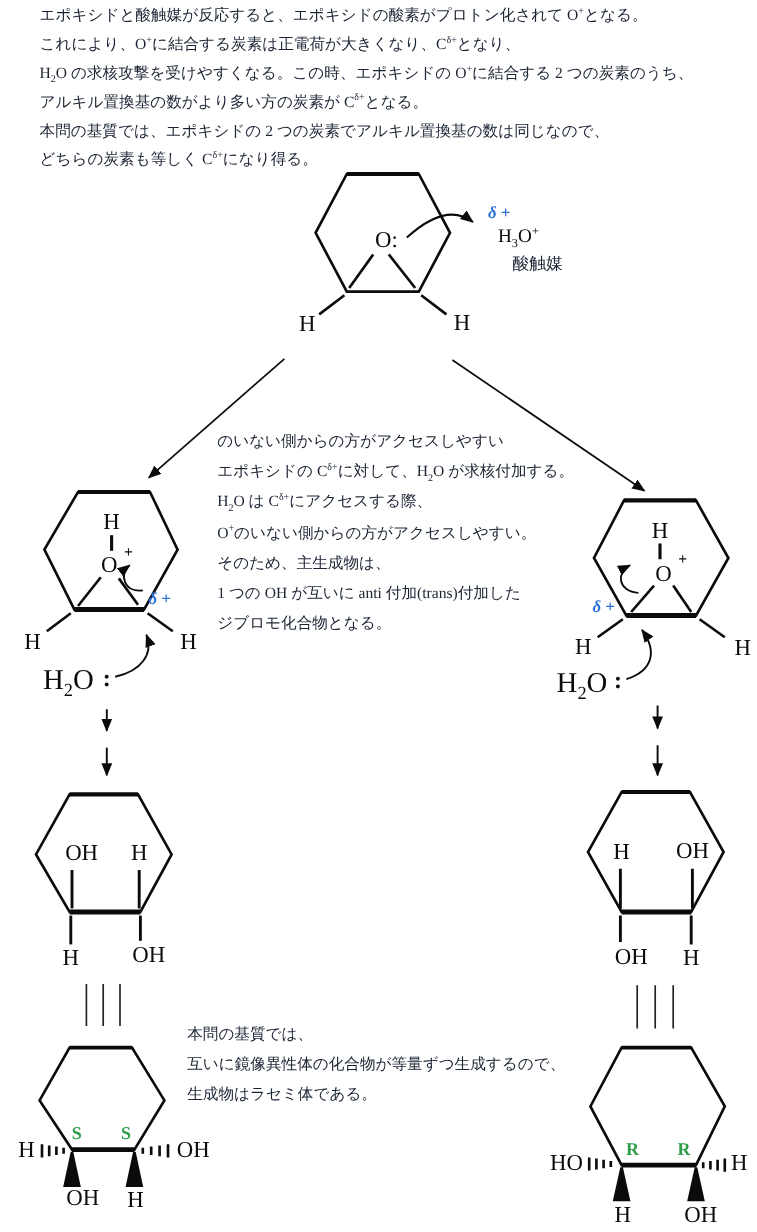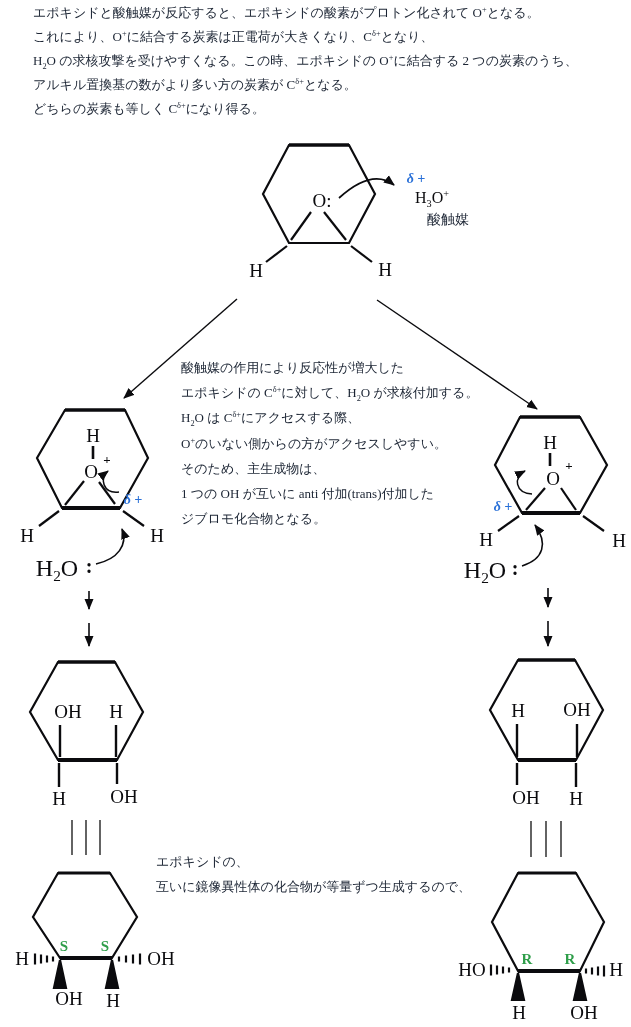--- a/index.html
+++ b/index.html
@@ -146,32 +146,33 @@
         <polygon points="580,973 574,1000 586,1000" fill="#0b0b0e"></polygon>
       </g>
     </g>
   </svg>
 
   <div class="txtblock" style="left:33px;top:1px;">
     <div>エポキシドと酸触媒が反応すると、エポキシドの酸素がプロトン化されて O<sup>+</sup>となる。</div>
     <div>これにより、O<sup>+</sup>に結合する炭素は正電荷が大きくなり、C<sup>δ+</sup>となり、</div>
     <div>H<sub>2</sub>O の求核攻撃を受けやすくなる。この時、エポキシドの O<sup>+</sup>に結合する 2 つの炭素のうち、</div>
     <div>アルキル置換基の数がより多い方の炭素が C<sup>δ+</sup>となる。</div>
+    <div>本問の基質では、エポキシドの 2 つの炭素でアルキル置換基の数は同じなので、</div>
     <div>どちらの炭素も等しく C<sup>δ+</sup>になり得る。</div>
   </div>
 
   <span class="lbl atom" style="left:322px;top:201px;">O:</span>
   <span class="lbl atom" style="left:256px;top:271px;">H</span>
   <span class="lbl atom" style="left:385px;top:270px;">H</span>
   <span class="lbl delta" style="left:416px;top:179px;">δ +</span>
   <span class="lbl hydronium" style="left:432px;top:198px;">H<sub>3</sub>O<sup>+</sup></span>
   <span class="lbl cat" style="left:432px;top:220px;margin-left:16px;">酸触媒</span>
 
   <div class="txtblock note" style="left:181px;top:355px;">
-    <div>酸触媒の作用により反応性が増大した</div>
+    <div>のいない側からの方がアクセスしやすい</div>
     <div>エポキシドの C<sup>δ+</sup>に対して、H<sub>2</sub>O が求核付加する。</div>
     <div>H<sub>2</sub>O は C<sup>δ+</sup>にアクセスする際、</div>
     <div>O<sup>+</sup>のいない側からの方がアクセスしやすい。</div>
     <div>そのため、主生成物は、</div>
     <div>1 つの OH が互いに anti 付加(trans)付加した</div>
     <div>ジブロモ化合物となる。</div>
   </div>
 
   <span class="lbl atom" style="left:93px;top:436px;">H</span>
   <span class="lbl atom" style="left:91px;top:472px;">O</span>
@@ -195,22 +196,23 @@
   <span class="lbl atom" style="left:116px;top:712px;">H</span>
   <span class="lbl atom" style="left:59px;top:799px;">H</span>
   <span class="lbl atom" style="left:124px;top:797px;">OH</span>
 
   <span class="lbl atom" style="left:518px;top:711px;">H</span>
   <span class="lbl atom" style="left:577px;top:710px;">OH</span>
   <span class="lbl atom" style="left:526px;top:798px;">OH</span>
   <span class="lbl atom" style="left:576px;top:799px;">H</span>
 
   <div class="txtblock concl" style="left:156px;top:849px;">
-    <div>エポキシドの、</div>
+    <div>本問の基質では、</div>
     <div>互いに鏡像異性体の化合物が等量ずつ生成するので、</div>
+    <div>生成物はラセミ体である。</div>
   </div>
 
   <span class="lbl stereo" style="left:64px;top:946px;">S</span>
   <span class="lbl stereo" style="left:105px;top:946px;">S</span>
   <span class="lbl atom" style="left:22px;top:959px;">H</span>
   <span class="lbl atom" style="left:161px;top:959px;">OH</span>
   <span class="lbl atom" style="left:69px;top:999px;">OH</span>
   <span class="lbl atom" style="left:113px;top:1001px;">H</span>
 
   <span class="lbl stereo" style="left:527px;top:959px;">R</span>

